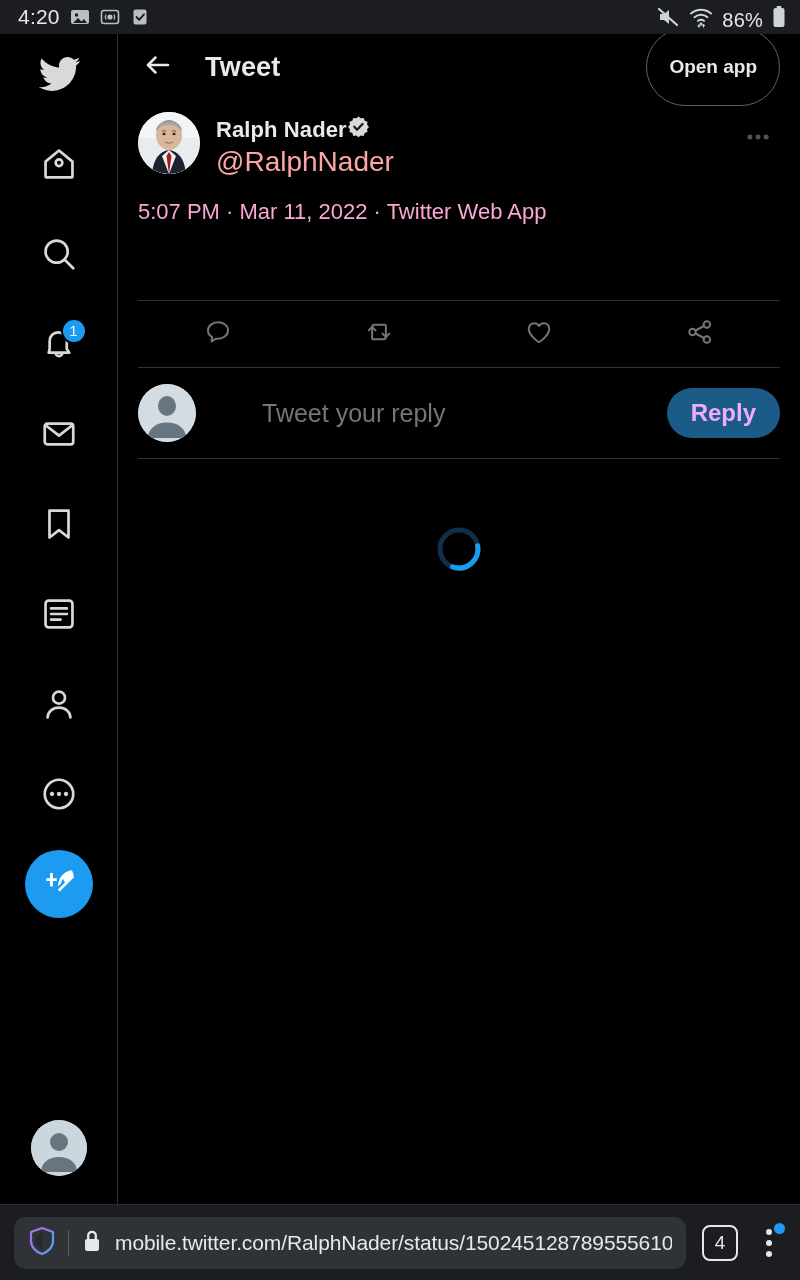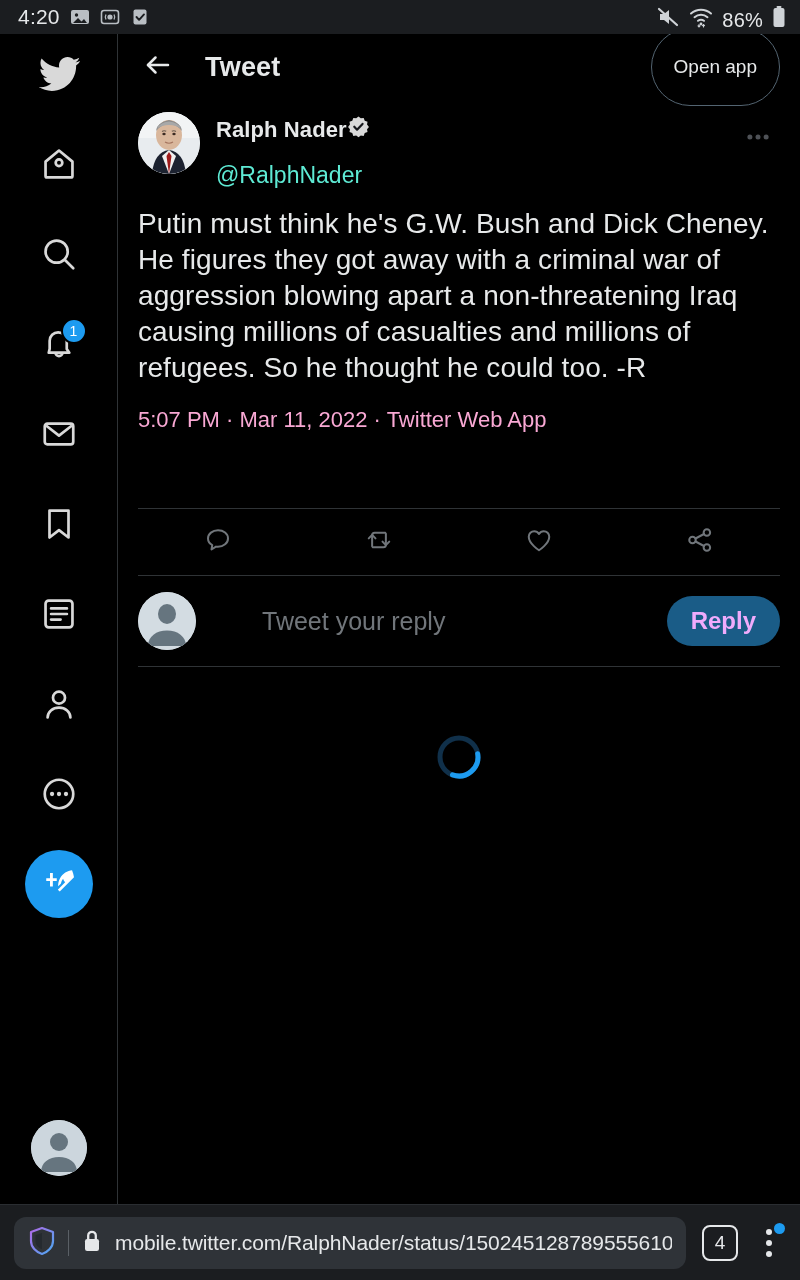--- a/index.html
+++ b/index.html
@@ -57,34 +57,34 @@
     position: absolute; left: 118px; top: 34px; width: 682px; height: 1170px;
     background: #000; overflow: hidden;
   }
   .tw-header {
     height: 66px; display: flex; align-items: center; padding: 0 20px 0 18px;
   }
   .back-arrow { width: 44px; height: 44px; display: flex; align-items: center; justify-content: center; }
   .tw-title { color: #e7e9ea; font-size: 27px; font-weight: bold; margin-left: 25px; letter-spacing: .2px; }
   .open-app {
     margin-left: auto; border: 1px solid #536471; border-radius: 999px;
-    color: #e7e9ea; font-size: 19px; font-weight: normal;
+    color: #e7e9ea; font-size: 19px; font-weight: bold;
     padding: 27px 22px; background: #000;
   }
 
   
   .tweet { padding: 0 20px 0 20px; }
   .tw-user { display: flex; align-items: flex-start; padding-top: 12px; }
   .avatar {
     width: 62px; height: 62px; border-radius: 50%; overflow: hidden;
     flex: 0 0 62px; background: #e9eef2; position: relative;
   }
   .u-names { margin-left: 16px; padding-top: 3px; }
   .u-name { color: #e7e9ea; font-size: 22px; font-weight: bold; display: flex; align-items: center; letter-spacing: .1px; }
-  .u-handle { color: #5eead4; font-size: 23px; margin-top: 18px; }
+  .u-handle { color: #fca5a5; font-size: 28px; margin-top: 2px; }
   .tw-more { margin-left: auto; width: 44px; height: 44px; display: flex; align-items: center; justify-content: center; padding-top: 10px; }
 
   .tw-text {
     color: #e7e9ea; font-size: 28px; line-height: 36px;
     margin-top: 17px; letter-spacing: .1px; word-wrap: break-word;
   }
   .tw-meta { color: #f9a8d4; font-size: 22px; margin-top: 21px; }
 
   .tw-actions {
     margin-top: 75px;
@@ -340,21 +340,20 @@
           <span>
             <svg width="30" height="30" viewBox="0 0 24 24" fill="#4e5156">
                 <circle cx="5.5" cy="12" r="2"></circle>
                 <circle cx="12" cy="12" r="2"></circle>
                 <circle cx="18.5" cy="12" r="2"></circle>
               </svg>
           </span>
         </div>
       </div>
 
-      <div class="tw-text">Putin must think he's G.W. Bush and Dick Cheney. He figures they got away with a criminal war of aggression blowing apart a non-threatening Iraq causing millions of casualties and millions of refugees. So he thought he could too. -R</div>
       <div class="tw-meta">5:07 PM · Mar 11, 2022 · Twitter Web App</div>
 
       <div class="tw-actions">
         <div class="act">
           <span>
             <svg width="30" height="30" viewBox="0 0 24 24" fill="none" stroke="#71767b" stroke-width="1.6">
                 <path d="M12 4.2c-4.4 0-8 2.9-8 6.5 0 2.2 1.3 4.1 3.4 5.3l-.6 3.6 3.6-2.3c.5.1 1 .1 1.6.1 4.4 0 8-2.9 8-6.7s-3.6-6.5-8-6.5z" stroke-linejoin="round"></path>
               </svg>
           </span>
         </div>

